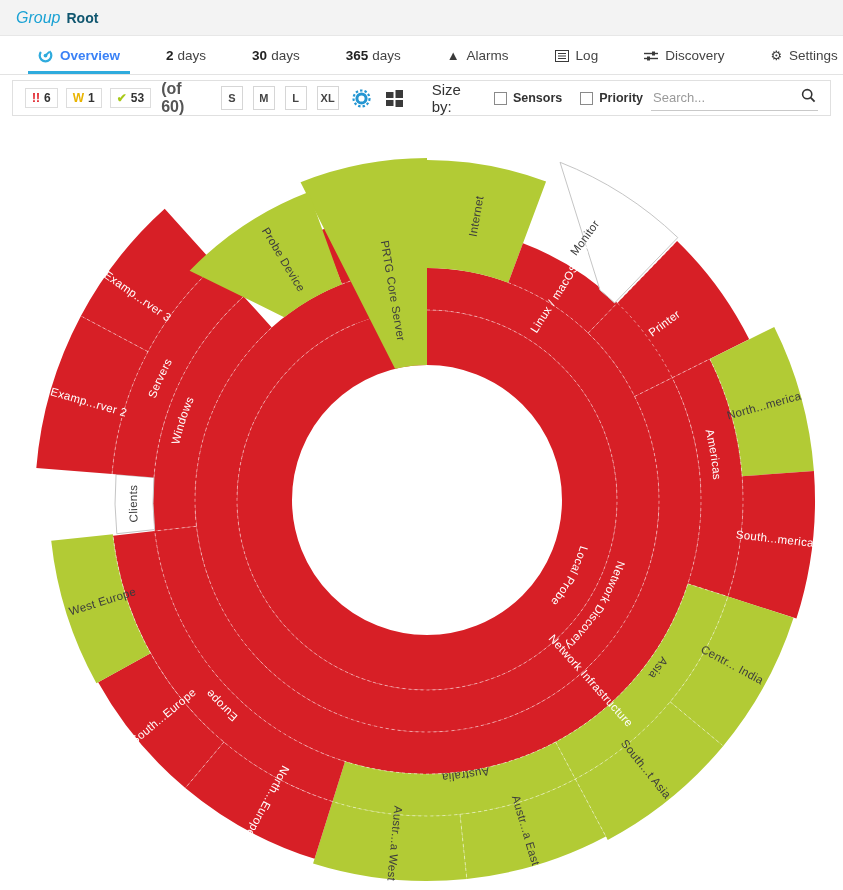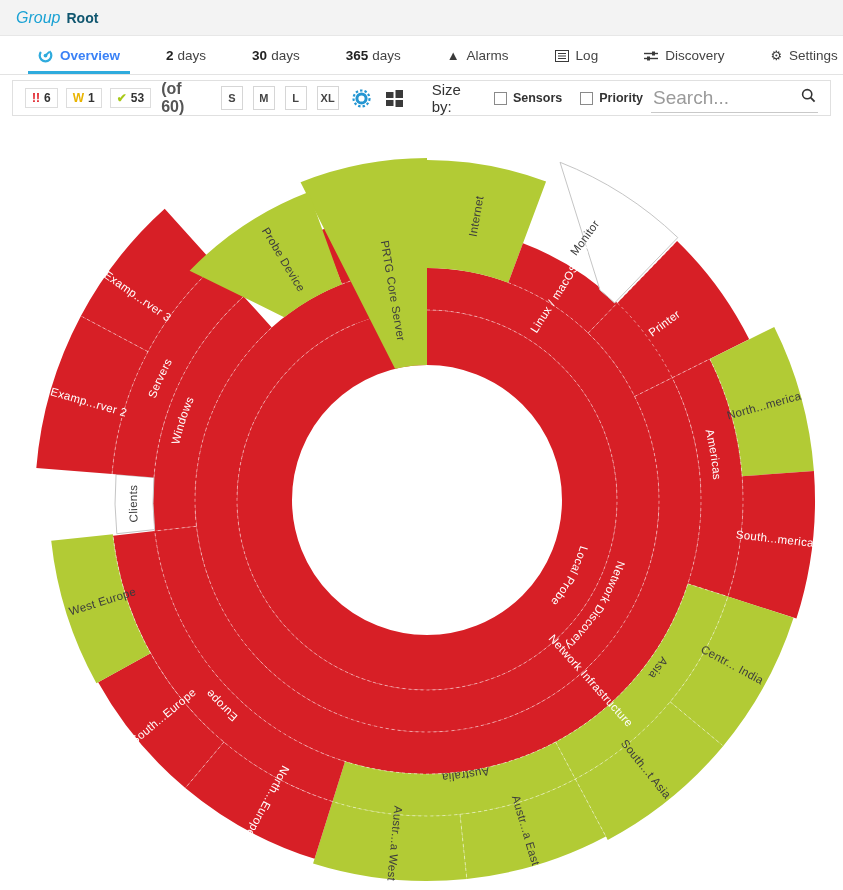--- a/index.html
+++ b/index.html
@@ -31,21 +31,21 @@
     font-size:11px; font-weight:bold; color:#444; display:flex; align-items:center;
     justify-content:center; cursor:pointer; margin-left:2px; }
   .viewbtn { width:26px; height:24px; display:flex; align-items:center; justify-content:center;
     cursor:pointer; margin-left:4px; }
   .sizeby { font-size:15px; color:#333; margin-left:18px; }
   .cblabel { display:flex; align-items:center; gap:6px; font-size:12.5px; font-weight:bold;
     color:#333; margin-left:10px; cursor:pointer; }
   .cb { width:13px; height:13px; border:1.5px solid #8a8a8a; background:#fff; display:inline-block; }
   .search-wrap { margin-left:auto; display:flex; align-items:center; gap:8px;
     border-bottom:1px solid #c9c9c9; padding:3px 2px; width:170px; }
-  .search-wrap input { border:none; outline:none; font-size:19px; color:#701a75; width:140px;
+  .search-wrap input { border:none; outline:none; font-size:13px; color:#701a75; width:140px;
     font-family:"Liberation Sans", sans-serif; }
   .search-wrap input::placeholder { color:#9a9a9a; }
   
   .chart-area { position:relative; width:843px; height:780px; margin-top:2px; }
   .chart-area svg { position:absolute; left:0; top:0; }
   text { font-family:"Liberation Sans", sans-serif; }
 </style>
 </head>
 <body>
 

